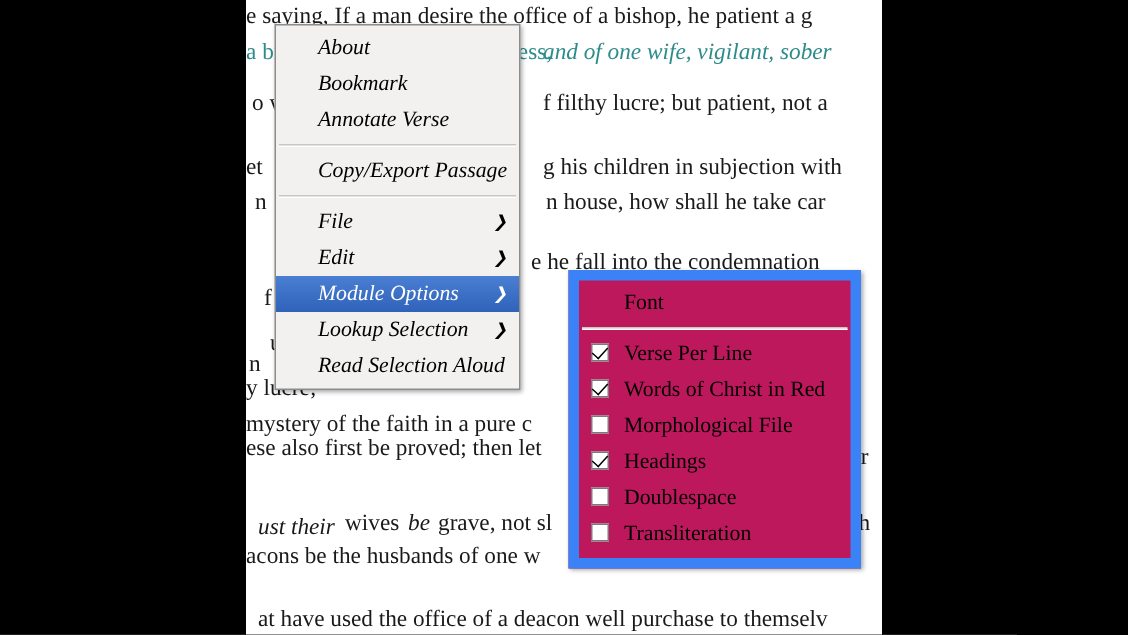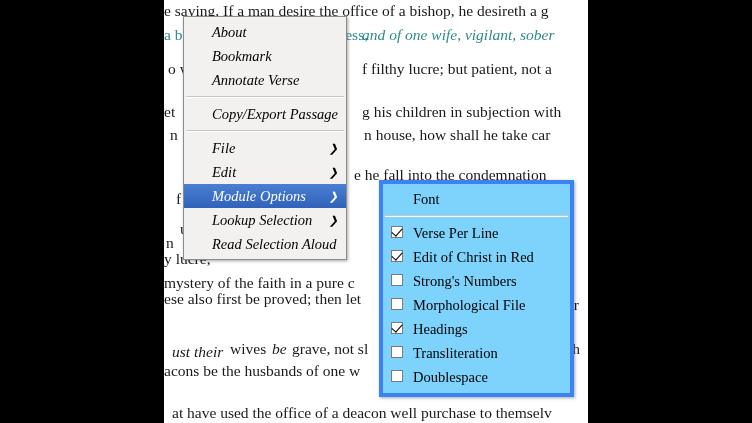--- a/index.html
+++ b/index.html
@@ -84,22 +84,22 @@
     font-size: 11px;
     font-family: "Liberation Sans", sans-serif;
   }
 
   
   #submenu {
     position: absolute;
     left: 379px;
     top: 180px;
     width: 195px;
-    background: #7dd3fc;
-    border: 4px solid #3b82f6;
+    background: #be185d;
+    border: 7px solid #3b82f6;
     box-shadow: 1px 1px 3px rgba(0,0,0,0.35);
     font-family: "Liberation Serif", serif;
     font-size: 14.5px;
     color: #000000;
     padding: 3px 0 4px 0;
     box-sizing: border-box;
   }
   .sub-item {
     position: relative;
     height: 24px;
@@ -130,21 +130,21 @@
     transform: rotate(42deg);
   }
 </style>
 </head>
 <body>
 
 <div id="stage">
 
   <div id="page">
 
-  <div class="verse-line" style="left: 0px; top: 2px;">e saying, If a man desire the office of a bishop, he desireth a g</div>
+  <div class="verse-line" style="left: 0px; top: 2px;">e saying, If a man desire the office of a bishop, he patient a g</div>
       <div class="verse-line teal" style="left: 0px; top: 26px;">a bishop then must be blameless,</div>
       <div class="verse-line teal italic" style="left: 198px; top: 26px;">and of one wife, vigilant, sober</div>
       <div class="verse-line" style="left: 4px; top: 60px;">o w</div>
       <div class="verse-line" style="left: 198px; top: 60px;">f filthy lucre; but patient, not a</div>
       <div class="verse-line" style="left: 0px; top: 103px;">et</div>
       <div class="verse-line" style="left: 198px; top: 103px;">g his children in subjection with</div>
       <div class="verse-line" style="left: 6px; top: 126px;">n</div>
       <div class="verse-line" style="left: 200px; top: 126px;">n house, how shall he take car</div>
       <div class="verse-line" style="left: 190px; top: 166px;">e he fall into the condemnation</div>
       <div class="verse-line" style="left: 12px; top: 190px;">f t</div>
@@ -182,22 +182,21 @@
       <div class="menu-item"><span>Read Selection Aloud</span></div>
     </div>
 
   <div id="submenu">
     <div class="sub-item">
       <span>Font</span>
     </div>
     <div class="menu-sep"></div>
     <div id="submenu-options">
         <div class="sub-item"><span class="checkbox checked"></span><span>Verse Per Line</span></div>
-        <div class="sub-item"><span class="checkbox checked"></span><span>Edit of Christ in Red</span></div>
-        <div class="sub-item"><span class="checkbox"></span><span>Strong's Numbers</span></div>
+        <div class="sub-item"><span class="checkbox checked"></span><span>Words of Christ in Red</span></div>
         <div class="sub-item"><span class="checkbox"></span><span>Morphological File</span></div>
         <div class="sub-item"><span class="checkbox checked"></span><span>Headings</span></div>
+        <div class="sub-item"><span class="checkbox"></span><span>Doublespace</span></div>
         <div class="sub-item"><span class="checkbox"></span><span>Transliteration</span></div>
-        <div class="sub-item"><span class="checkbox"></span><span>Doublespace</span></div>
       </div>
   </div>
 
 </div>
 
 </body></html>

